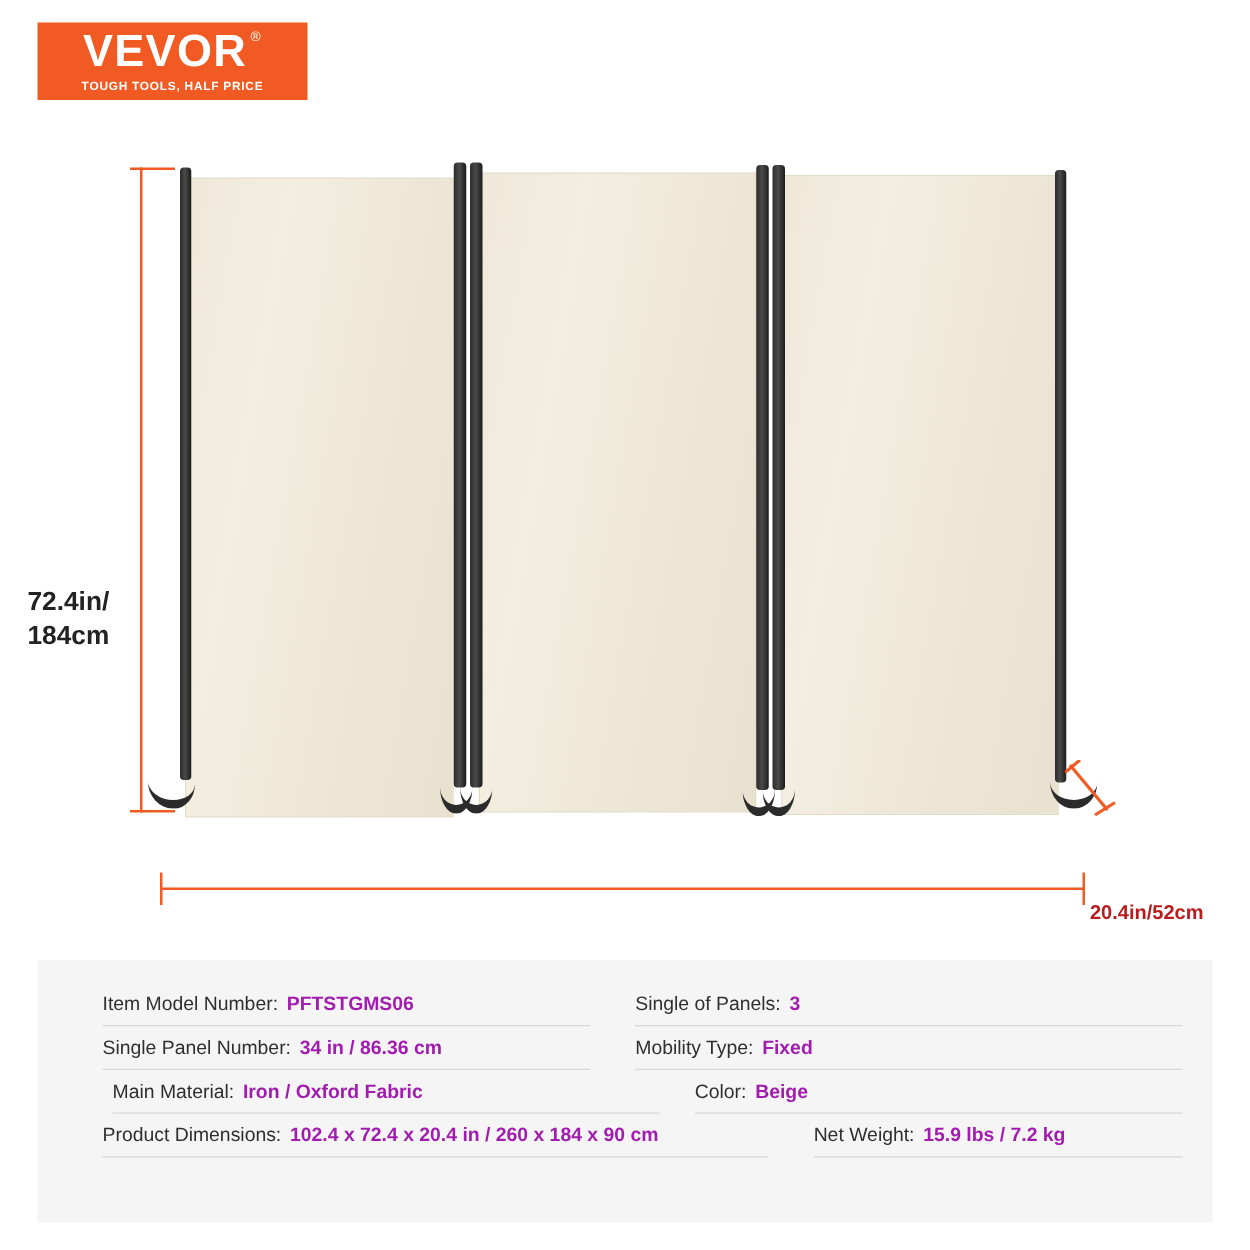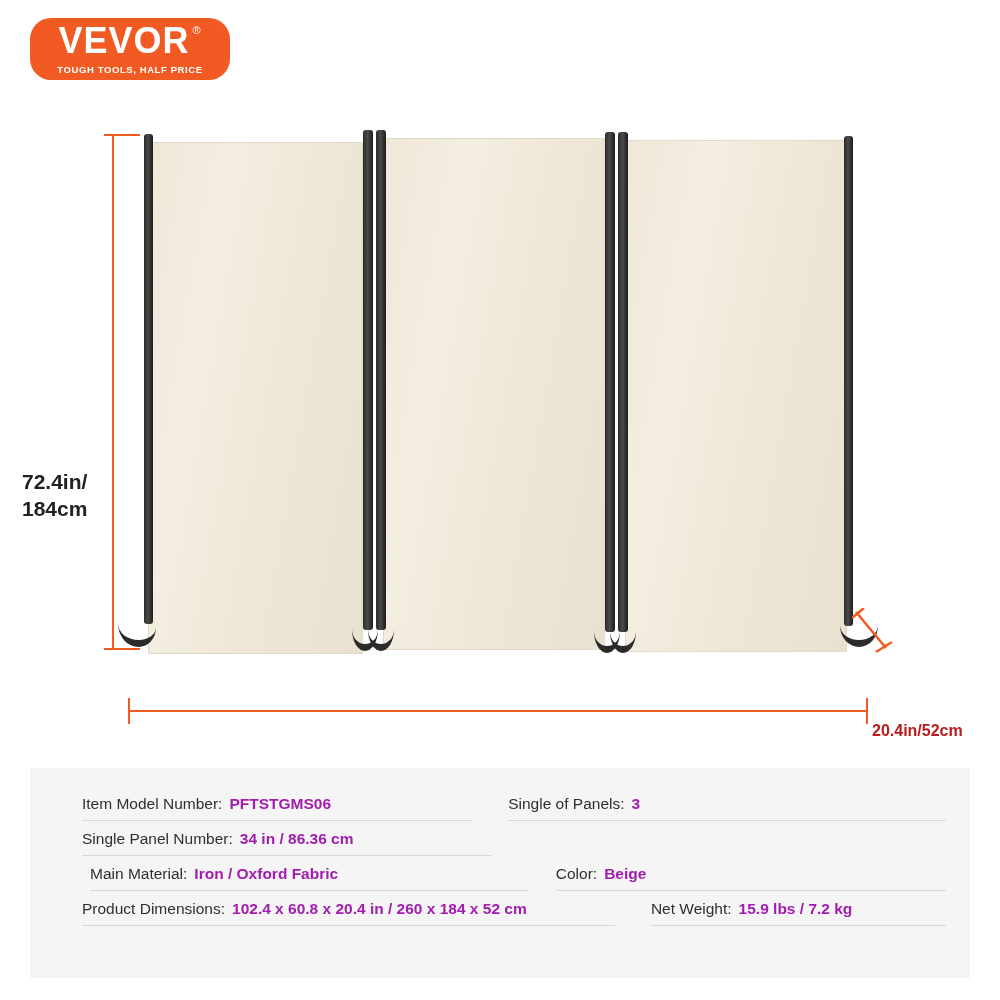--- a/index.html
+++ b/index.html
@@ -13,28 +13,27 @@
     font-family: "Liberation Sans", sans-serif;
     position: relative;
     overflow: hidden;
   }
 
   
   #logo {
     position: absolute;
     left: 30px;
     top: 18px;
-    width: 200px;
+    width: 216px;
     height: 62px;
     background: #f15a22;
     display: flex;
     flex-direction: column;
     align-items: center;
     justify-content: center;
-    border-radius: 21px;
   }
   #logo .brand {
     color: #ffffff;
     font-size: 36px;
     font-weight: bold;
     letter-spacing: 1px;
     line-height: 1;
     position: relative;
     padding-right: 12px;
   }
@@ -241,37 +240,41 @@
       <span class="spec-label">Single of Panels:</span>
       <span class="spec-value">3</span>
     </div>
   </div>
 
   <div class="spec-row">
     <div class="spec-cell w-left">
       <span class="spec-label">Single Panel Number:</span>
       <span class="spec-value">34 in / 86.36 cm</span>
     </div>
+    <div class="spec-cell w-right">
+      <span class="spec-label">Mobility Type:</span>
+      <span class="spec-value">Fixed</span>
+    </div>
   </div>
 
   <div class="spec-row">
     <div class="spec-cell w-right">
       <span class="spec-label">Main Material:</span>
       <span class="spec-value">Iron / Oxford Fabric</span>
     </div>
     <div class="spec-cell w-left">
       <span class="spec-label">Color:</span>
       <span class="spec-value">Beige</span>
     </div>
   </div>
 
   <div class="spec-row">
     <div class="spec-cell w-wide1">
       <span class="spec-label">Product Dimensions:</span>
-      <span class="spec-value">102.4 x 60.8 x 20.4 in / 260 x 184 x 52 cm</span>
+      <span class="spec-value">102.4 x 72.4 x 20.4 in / 260 x 184 x 90 cm</span>
     </div>
     <div class="spec-cell w-wide2">
       <span class="spec-label">Net Weight:</span>
       <span class="spec-value">15.9 lbs / 7.2 kg</span>
     </div>
   </div>
 
 
 </div>
 

